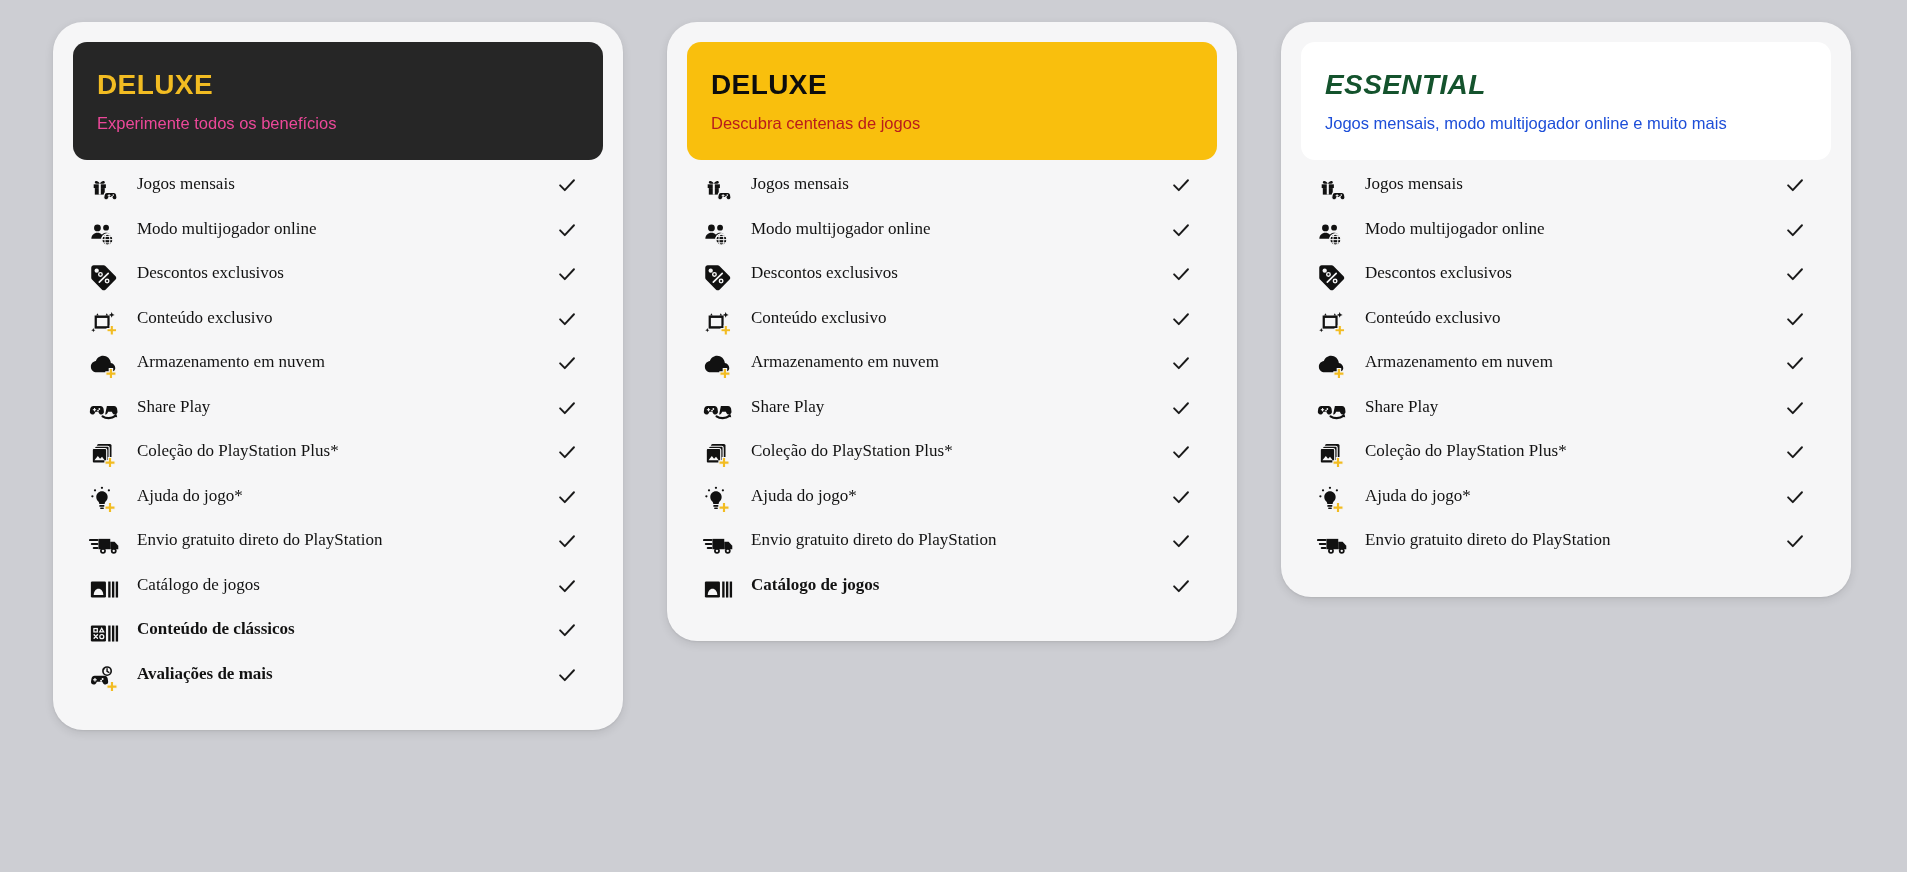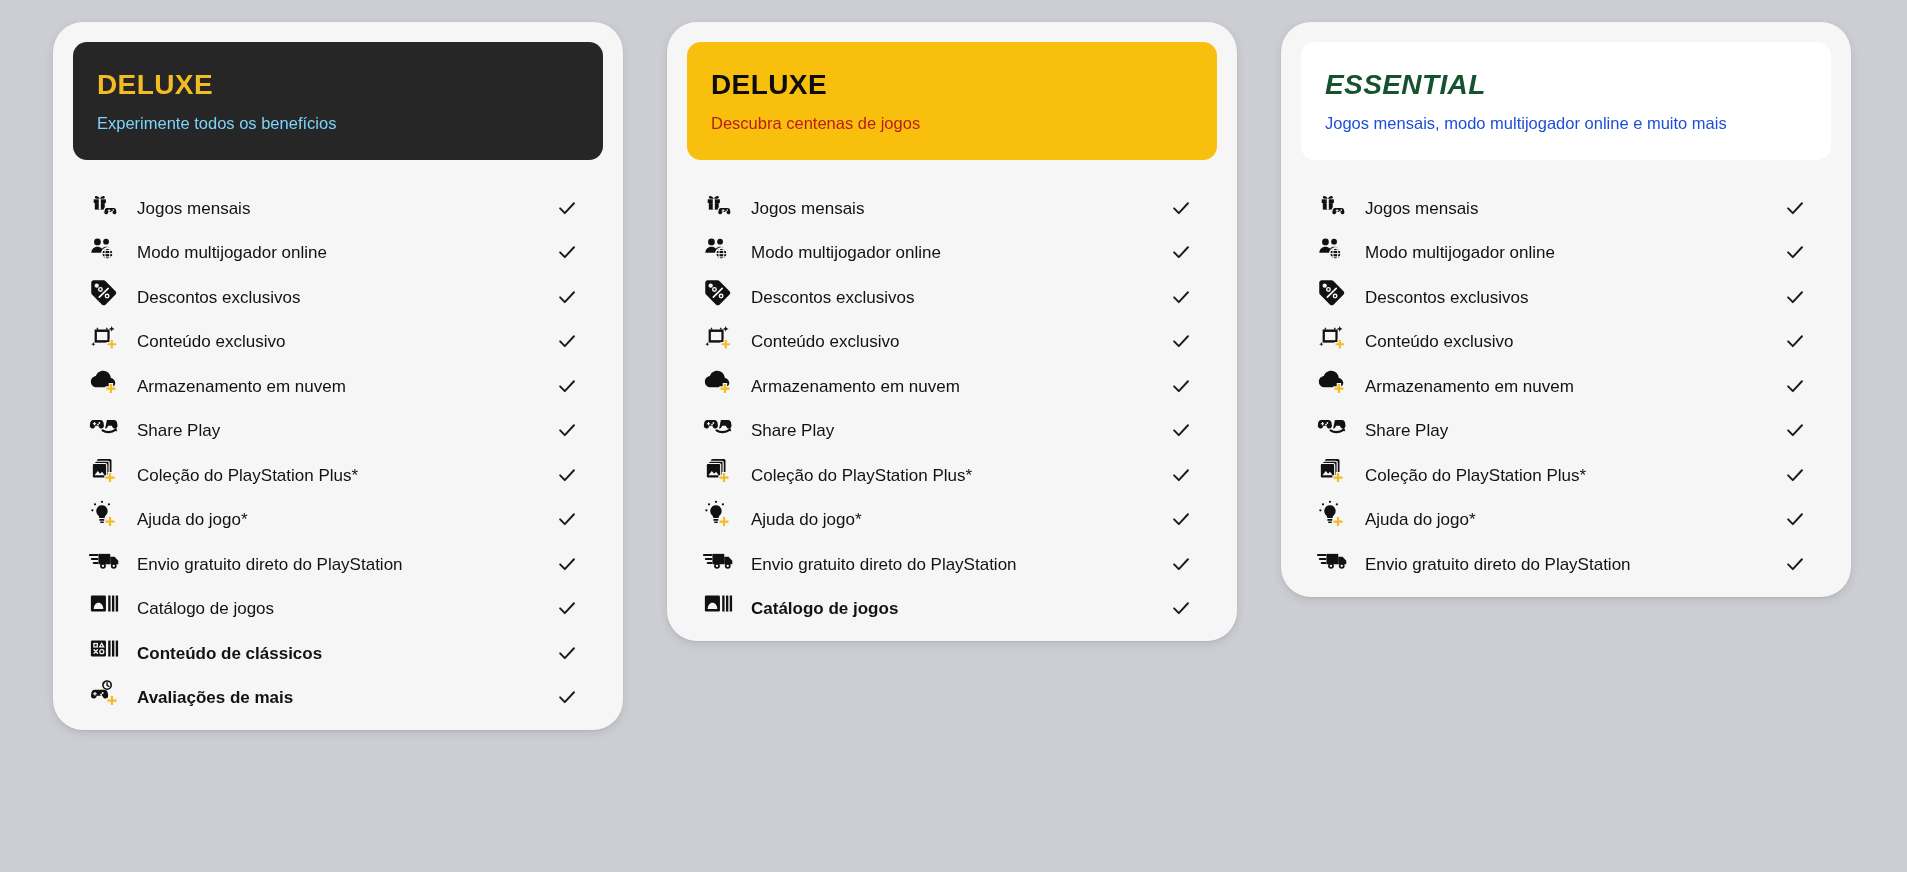--- a/index.html
+++ b/index.html
@@ -51,31 +51,32 @@
   }
   .tier-name.on-dark  { color: #f2bc22; }
   .tier-name.on-gold  { color: #0d0d0d; }
   .tier-name.on-white { color: #14532d; font-style: italic; }
 
   .tier-sub {
     font-size: 16.5px;
     line-height: 1.25;
     font-weight: normal;
   }
-  .tier-sub.on-dark  { color: #7dd3fc; }
+  .tier-sub.on-dark  { color: #ec4899; }
   .tier-sub.on-gold  { color: #b91c1c; }
   .tier-sub.on-white { color: #1d4ed8; }
 
   .features { margin-top: 14px; display: flex; flex-direction: column; }
 
   .feature-row {
     display: flex;
-    align-items: flex-end;
+    align-items: flex-start;
     height: 44.5px;
     padding: 0 16px 0 16px;
+    font-family: Liberation Serif, serif;
   }
   .feature-icon {
     width: 38px; height: 30px;
     flex: 0 0 38px;
     display: flex; align-items: center; justify-content: flex-start;
   }
   .feature-icon svg { display: block; }
   .feature-label {
     flex: 1 1 auto;
     font-size: 17px;

